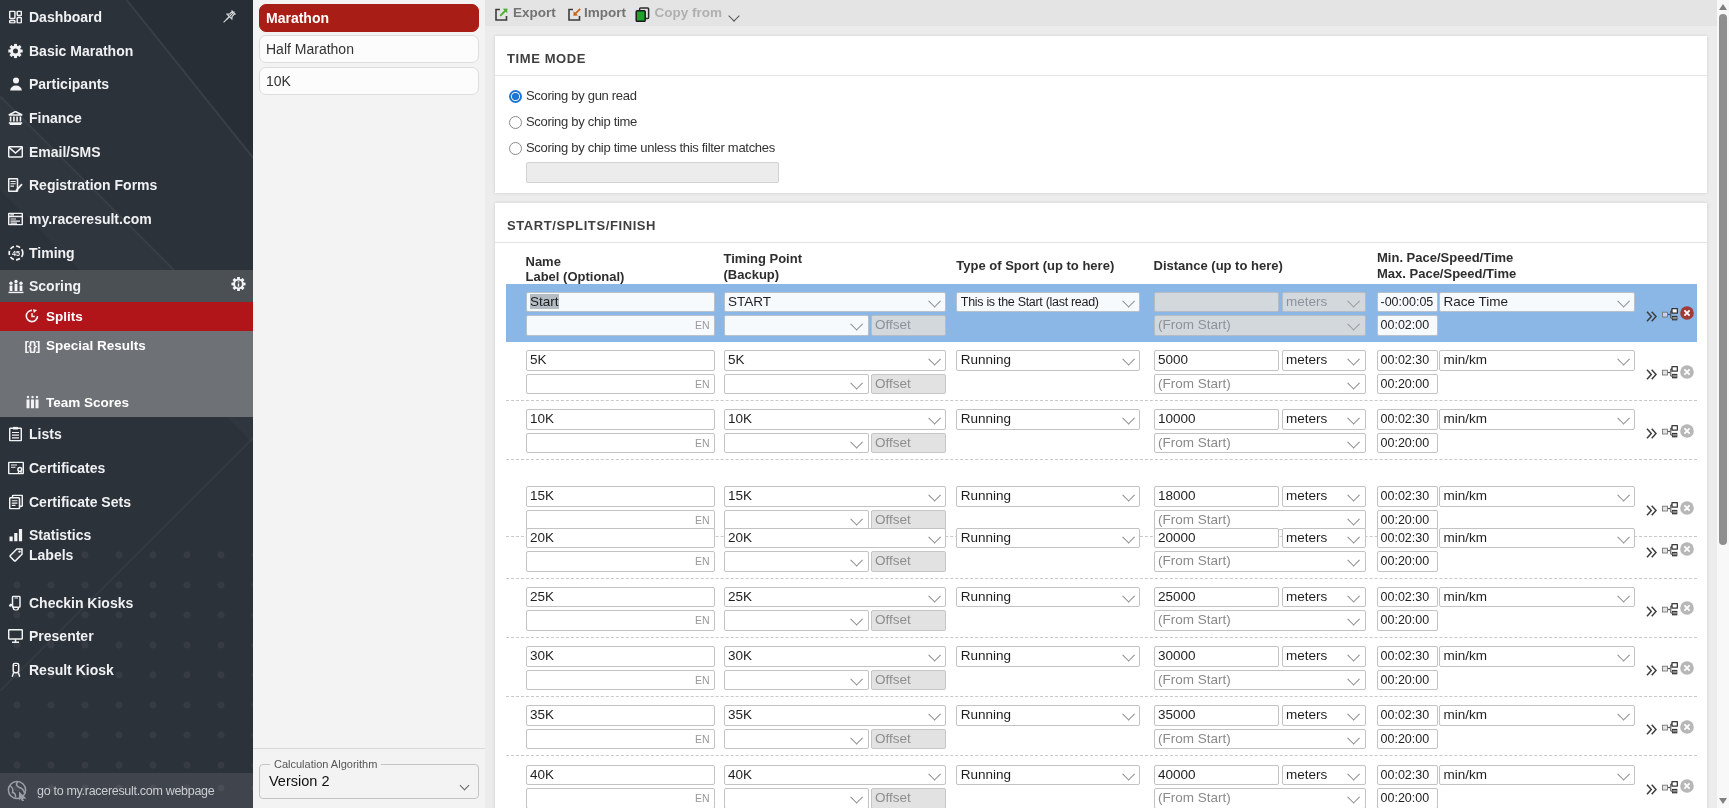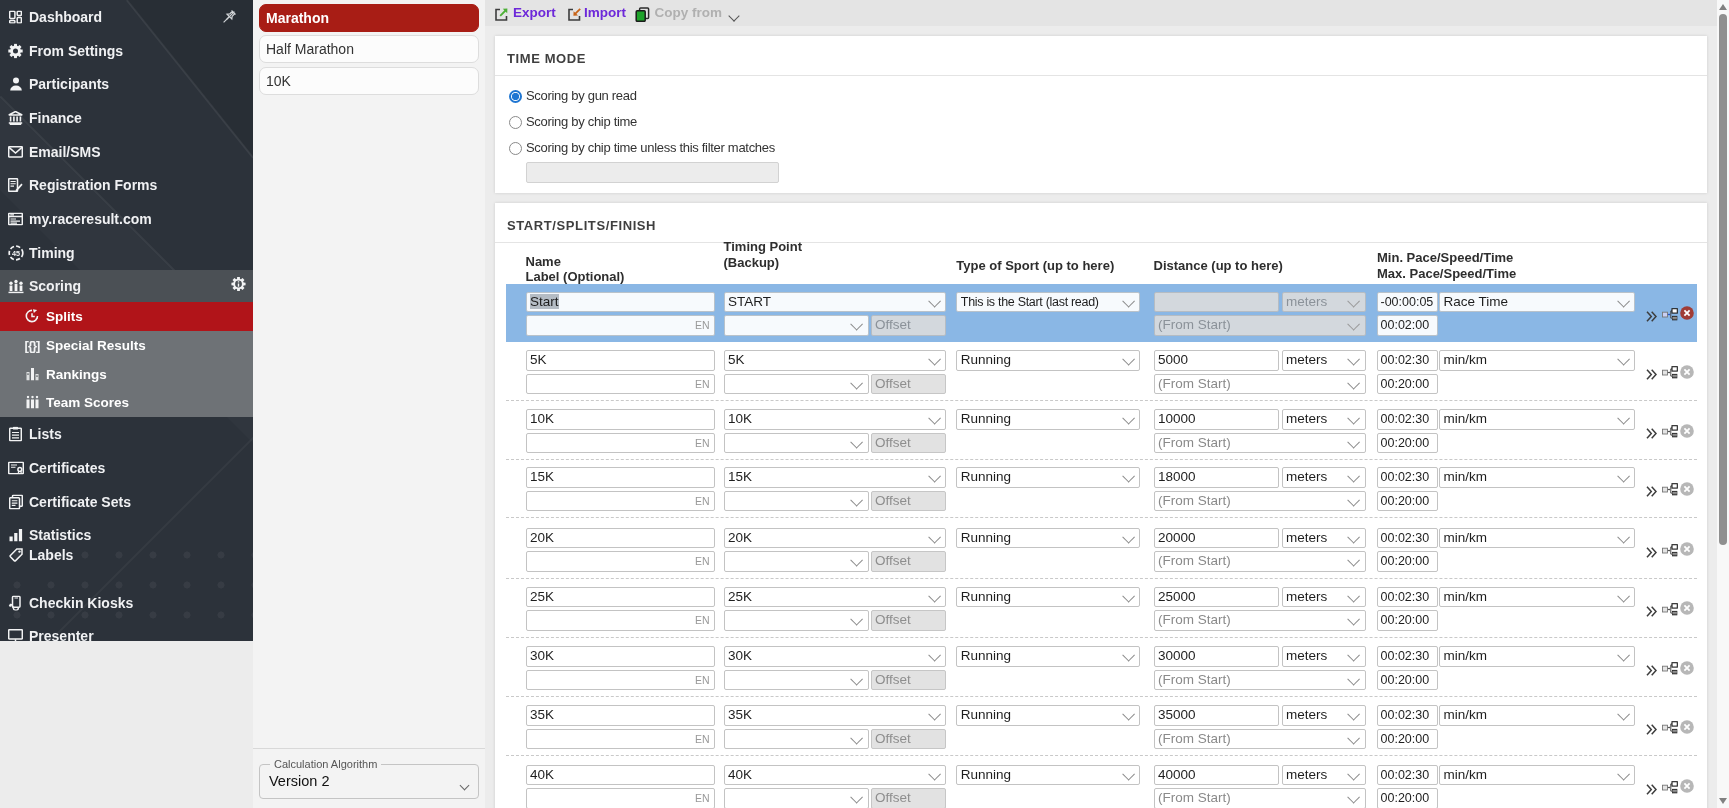--- a/index.html
+++ b/index.html
@@ -1,18 +1,18 @@
 <!DOCTYPE html>
 <html><head><meta charset="utf-8"><title>raceresult</title>
 <style>
 *{margin:0;padding:0;box-sizing:border-box}
 html,body{width:1729px;height:808px;overflow:hidden;font-family:"Liberation Sans",sans-serif}
 #root{position:relative;width:1729px;height:808px;background:#ececec}
 
-#sidebar{position:absolute;left:0;top:0;width:253px;height:641px;background:#2c323a;overflow:hidden}
+#sidebar{position:absolute;left:0;top:0;width:253px;height:808px;background:#2c323a;overflow:hidden}
 .sb-facet1{position:absolute;left:0;top:0;width:253px;height:808px;background:#282e35;clip-path:polygon(127px 0,253px 0,253px 157px)}
 .sb-facet2{position:absolute;left:0;top:0;width:253px;height:808px;background:rgba(255,255,255,.025);clip-path:polygon(0 96px,253px 349px,253px 443px,0 190px)}
 .dl{position:absolute;width:2px}
 .sb-dots{position:absolute;left:0;top:540px;width:253px;height:233px;background-image:radial-gradient(circle,rgba(255,255,255,.05) 3.2px,transparent 3.8px);background-size:34px 30px}
 .mi{position:absolute;left:0;width:253px;height:33.7px}
 .mic{position:absolute;left:7px;top:50%;transform:translateY(-50%);width:17px;display:flex;justify-content:center}
 .mlb{position:absolute;left:29px;top:50%;transform:translateY(-50%);color:#f0f1f3;font-size:14px;font-weight:bold;white-space:nowrap}
 .pin{position:absolute;left:221px;top:9px}
 .mi.scor{background:#4b5055}
 .gear{position:absolute;left:231px;top:50%;transform:translateY(-50%)}
@@ -30,21 +30,21 @@
 .pbtn.sel{background:#a81d15;border-color:#a81d15;color:#fff;font-weight:bold}
 #pdiv{position:absolute;left:0;top:748px;width:232px;height:1px;background:#d8d8d8}
 #fieldset{position:absolute;left:6px;top:764px;width:220px;height:35px;border:1px solid #c4c4c4;border-radius:4px}
 #legend{position:absolute;left:10px;top:-7px;background:#f3f3f3;padding:0 4px;font-size:11px;color:#555;white-space:nowrap}
 #fsval{position:absolute;left:9px;top:8px;font-size:14.5px;color:#111}
 #fschev{position:absolute;right:10px;top:10px}
 
 #main{position:absolute;left:485px;top:0;width:1232px;height:808px;background:#ececec}
 #toolbar{position:absolute;left:0;top:0;width:1232px;height:26px;background:#e4e4e4}
 .tbi{position:absolute}
-.tbt{position:absolute;top:5px;font-size:13.5px;font-weight:600;color:#6d28d9}
+.tbt{position:absolute;top:5px;font-size:13.5px;font-weight:600;color:#737373}
 .tbt.dis{color:#b0b0b0}
 .card{position:absolute;left:10px;width:1212px;background:#fff;box-shadow:0 0 3px rgba(0,0,0,.14)}
 #card1{top:36px;height:157px}
 #card2{top:203px;height:620px}
 .chead{position:absolute;left:12px;top:15px;font-size:13px;font-weight:bold;color:#3f3f3f;letter-spacing:0.6px}
 #card1::before,#card2::before{content:"";position:absolute;left:0;top:39.3px;width:100%;height:1px;background:#e4e4e4}
 .radio{position:absolute;left:14px;width:13px;height:13px;border-radius:50%;border:1.5px solid #8a8a8a;background:#fff}
 .radio.on{border:2px solid #1f76d2;background:radial-gradient(circle,#1f76d2 0 3.4px,#fff 3.9px)}
 .rlb{position:absolute;left:31px;font-size:13px;letter-spacing:-0.3px;color:#333;line-height:16px}
 .finput{position:absolute;left:31px;top:126px;width:253px;height:21px;background:#ececec;border:1px solid #d2d2d2;border-radius:2px}
@@ -87,21 +87,21 @@
           </svg>
         </span>
         <span class="mlb">Dashboard</span>
       </div>
 <div class="mi" style="top:33.7px">
         <span class="mic">
           <svg width="15" height="15" viewBox="0 0 15 15">
             <path d="M12.69 6.01 L14.67 6.11 L14.67 8.89 L12.69 8.99 L12.22 10.12 L13.55 11.58 L11.58 13.55 L10.12 12.22 L8.99 12.69 L8.89 14.67 L6.11 14.67 L6.01 12.69 L4.88 12.22 L3.42 13.55 L1.45 11.58 L2.78 10.12 L2.31 8.99 L0.33 8.89 L0.33 6.11 L2.31 6.01 L2.78 4.88 L1.45 3.42 L3.42 1.45 L4.88 2.78 L6.01 2.31 L6.11 0.33 L8.89 0.33 L8.99 2.31 L10.12 2.78 L11.58 1.45 L13.55 3.42 L12.22 4.88 Z M10.00 7.5 A2.5 2.5 0 1 0 5.00 7.5 A2.5 2.5 0 1 0 10.00 7.5 Z" fill="#f2f3f4" fill-rule="evenodd"></path>
           </svg>
         </span>
-        <span class="mlb">From Settings</span>
+        <span class="mlb">Basic Marathon</span>
       </div>
 <div class="mi" style="top:101.1px">
         <span class="mic">
           <svg width="15" height="14" viewBox="0 0 15 14">
             <path d="M7.5 0.5 L14.2 4 H0.8 Z" stroke="#f2f3f4" fill="none" stroke-width="1.5"></path>
             <path d="M2.6 5.5 V10.5 M5.9 5.5 V10.5 M9.1 5.5 V10.5 M12.4 5.5 V10.5" stroke="#f2f3f4" stroke-width="1.6"></path>
             <path d="M0.8 12 H14.2 M1.8 13.5 H13.2" stroke="#f2f3f4" stroke-width="1.4"></path>
           </svg>
         </span>
         <span class="mlb">Finance</span>
@@ -188,32 +188,20 @@
           </svg>
         </span>
         <span class="slb">Splits</span>
       </div>
 <div id="subwrap" style="top:330.6px;height:86px"></div>
 <div class="sub" style="top:330.6px;height:28.7px">
         <span class="sic">
           <span style="font-weight:bold;font-size:13px;color:#f2f3f4;letter-spacing:-1px">[{}]</span>
         </span>
         <span class="slb">Special Results</span>
-      </div>
-<div class="sub" style="top:359.3px;height:28.7px">
-        <span class="sic">
-          <svg width="13" height="13" viewBox="0 0 13 13">
-            <rect x="0.5" y="4.5" width="3" height="8.5" fill="#f2f3f4" opacity=".85"></rect>
-            <rect x="5" y="0.5" width="3" height="12.5" fill="#f2f3f4"></rect>
-            <rect x="9.5" y="6.5" width="3" height="6.5" fill="#f2f3f4" opacity=".85"></rect>
-            <rect x="1" y="6" width="2" height="1.2" fill="#6e7276"></rect>
-            <rect x="10" y="8" width="2" height="1.2" fill="#6e7276"></rect>
-          </svg>
-        </span>
-        <span class="slb">Rankings</span>
       </div>
 <div class="sub" style="top:388.0px;height:28.7px">
         <span class="sic">
           <svg width="13" height="13" viewBox="0 0 13 13">
             <circle cx="2" cy="1.5" r="1.2" fill="#f2f3f4"></circle>
             <rect x="0.5" y="4" width="3" height="9" fill="#f2f3f4"></rect>
             <circle cx="6.5" cy="1.5" r="1.2" fill="#f2f3f4"></circle>
             <rect x="5" y="4" width="3" height="9" fill="#f2f3f4"></rect>
             <circle cx="11" cy="1.5" r="1.2" fill="#f2f3f4"></circle>
             <rect x="9.5" y="4" width="3" height="9" fill="#f2f3f4"></rect>
@@ -349,21 +337,21 @@
         <span class="rlb" style="top:52px">Scoring by gun read</span>
 <span class="radio" style="top:79.5px"></span>
         <span class="rlb" style="top:78px">Scoring by chip time</span>
 <span class="radio" style="top:105.5px"></span>
         <span class="rlb" style="top:104px">Scoring by chip time unless this filter matches</span>
 <div class="finput"></div>
 </div>
 <div class="card" id="card2">
 <div class="chead">START/SPLITS/FINISH</div>
 <div class="hcol" style="left:30.5px;top:50.5px">Name<br>Label (Optional)</div>
-<div class="hcol" style="left:228.5px;top:36px">Timing Point<br>(Backup)</div>
+<div class="hcol" style="left:228.5px;top:48px">Timing Point<br>(Backup)</div>
 <div class="hcol" style="left:461.3px;top:55px">Type of Sport (up to here)</div>
 <div class="hcol" style="left:658.5px;top:55px">Distance (up to here)</div>
 <div class="hcol" style="left:882px;top:47px">Min. Pace/Speed/Time<br>Max. Pace/Speed/Time</div>
 <div class="row blue" style="top:80.6px">
 <div class="fld bf" style="left:19.5px;top:8px;width:189px"><span class="hl">Start</span></div>
 <div class="fld bf" style="left:19.5px;top:31.6px;width:189px">
             <span class="en">EN</span>
           </div>
 <div class="fld sel bf" style="left:217.5px;top:8px;width:222.5px">START<span style="display:inline-block;width:8.5px;height:8.5px;border-left:1.4px solid #8a8a8a;border-bottom:1.4px solid #8a8a8a;transform:rotate(-45deg)"></span></div>
 <div class="fld sel bf" style="left:217.5px;top:31.6px;width:145px">
@@ -458,21 +446,21 @@
               <path d="M8.8 6.5 V2.9 H10 M8.8 6.5 V10.1 H10" stroke="#444" fill="none" stroke-width="1"></path>
               <rect x="10" y="0.7" width="5.3" height="4.4" fill="#fff" stroke="#1c1c1c" stroke-width="1.1"></rect>
               <rect x="10" y="7.9" width="5.3" height="4.4" fill="#1c1c1c"></rect>
               <path d="M10.4 9.3 H14.9 M10.4 10.8 H14.9" stroke="#fff" stroke-width="0.65"></path>
             </svg></span>
 <span class="ric" style="left:1173.5px;top:22.5px"><svg width="14" height="14" viewBox="0 0 14 14">
               <circle cx="7" cy="7" r="6.8" fill="#b7b7b7"></circle>
               <path d="M4.4 4.4 L9.6 9.6 M9.6 4.4 L4.4 9.6" stroke="#fff" stroke-width="1.8"></path>
             </svg></span>
 </div>
-<div class="row dash" style="top:256px">
+<div class="row dash" style="top:275px">
 <div class="fld" style="left:19.5px;top:8px;width:189px">15K</div>
 <div class="fld" style="left:19.5px;top:31.6px;width:189px">
             <span class="en">EN</span>
           </div>
 <div class="fld sel" style="left:217.5px;top:8px;width:222.5px">15K<span style="display:inline-block;width:8.5px;height:8.5px;border-left:1.4px solid #8a8a8a;border-bottom:1.4px solid #8a8a8a;transform:rotate(-45deg)"></span></div>
 <div class="fld sel" style="left:217.5px;top:31.6px;width:145px">
             <span style="display:inline-block;width:8.5px;height:8.5px;border-left:1.4px solid #8a8a8a;border-bottom:1.4px solid #8a8a8a;transform:rotate(-45deg)"></span>
           </div>
 <div class="fld dis" style="left:364.5px;top:31.6px;width:75.5px">Offset</div>
 <div class="fld sel" style="left:450.3px;top:8px;width:184px;">Running<span style="display:inline-block;width:8.5px;height:8.5px;border-left:1.4px solid #8a8a8a;border-bottom:1.4px solid #8a8a8a;transform:rotate(-45deg)"></span></div>

